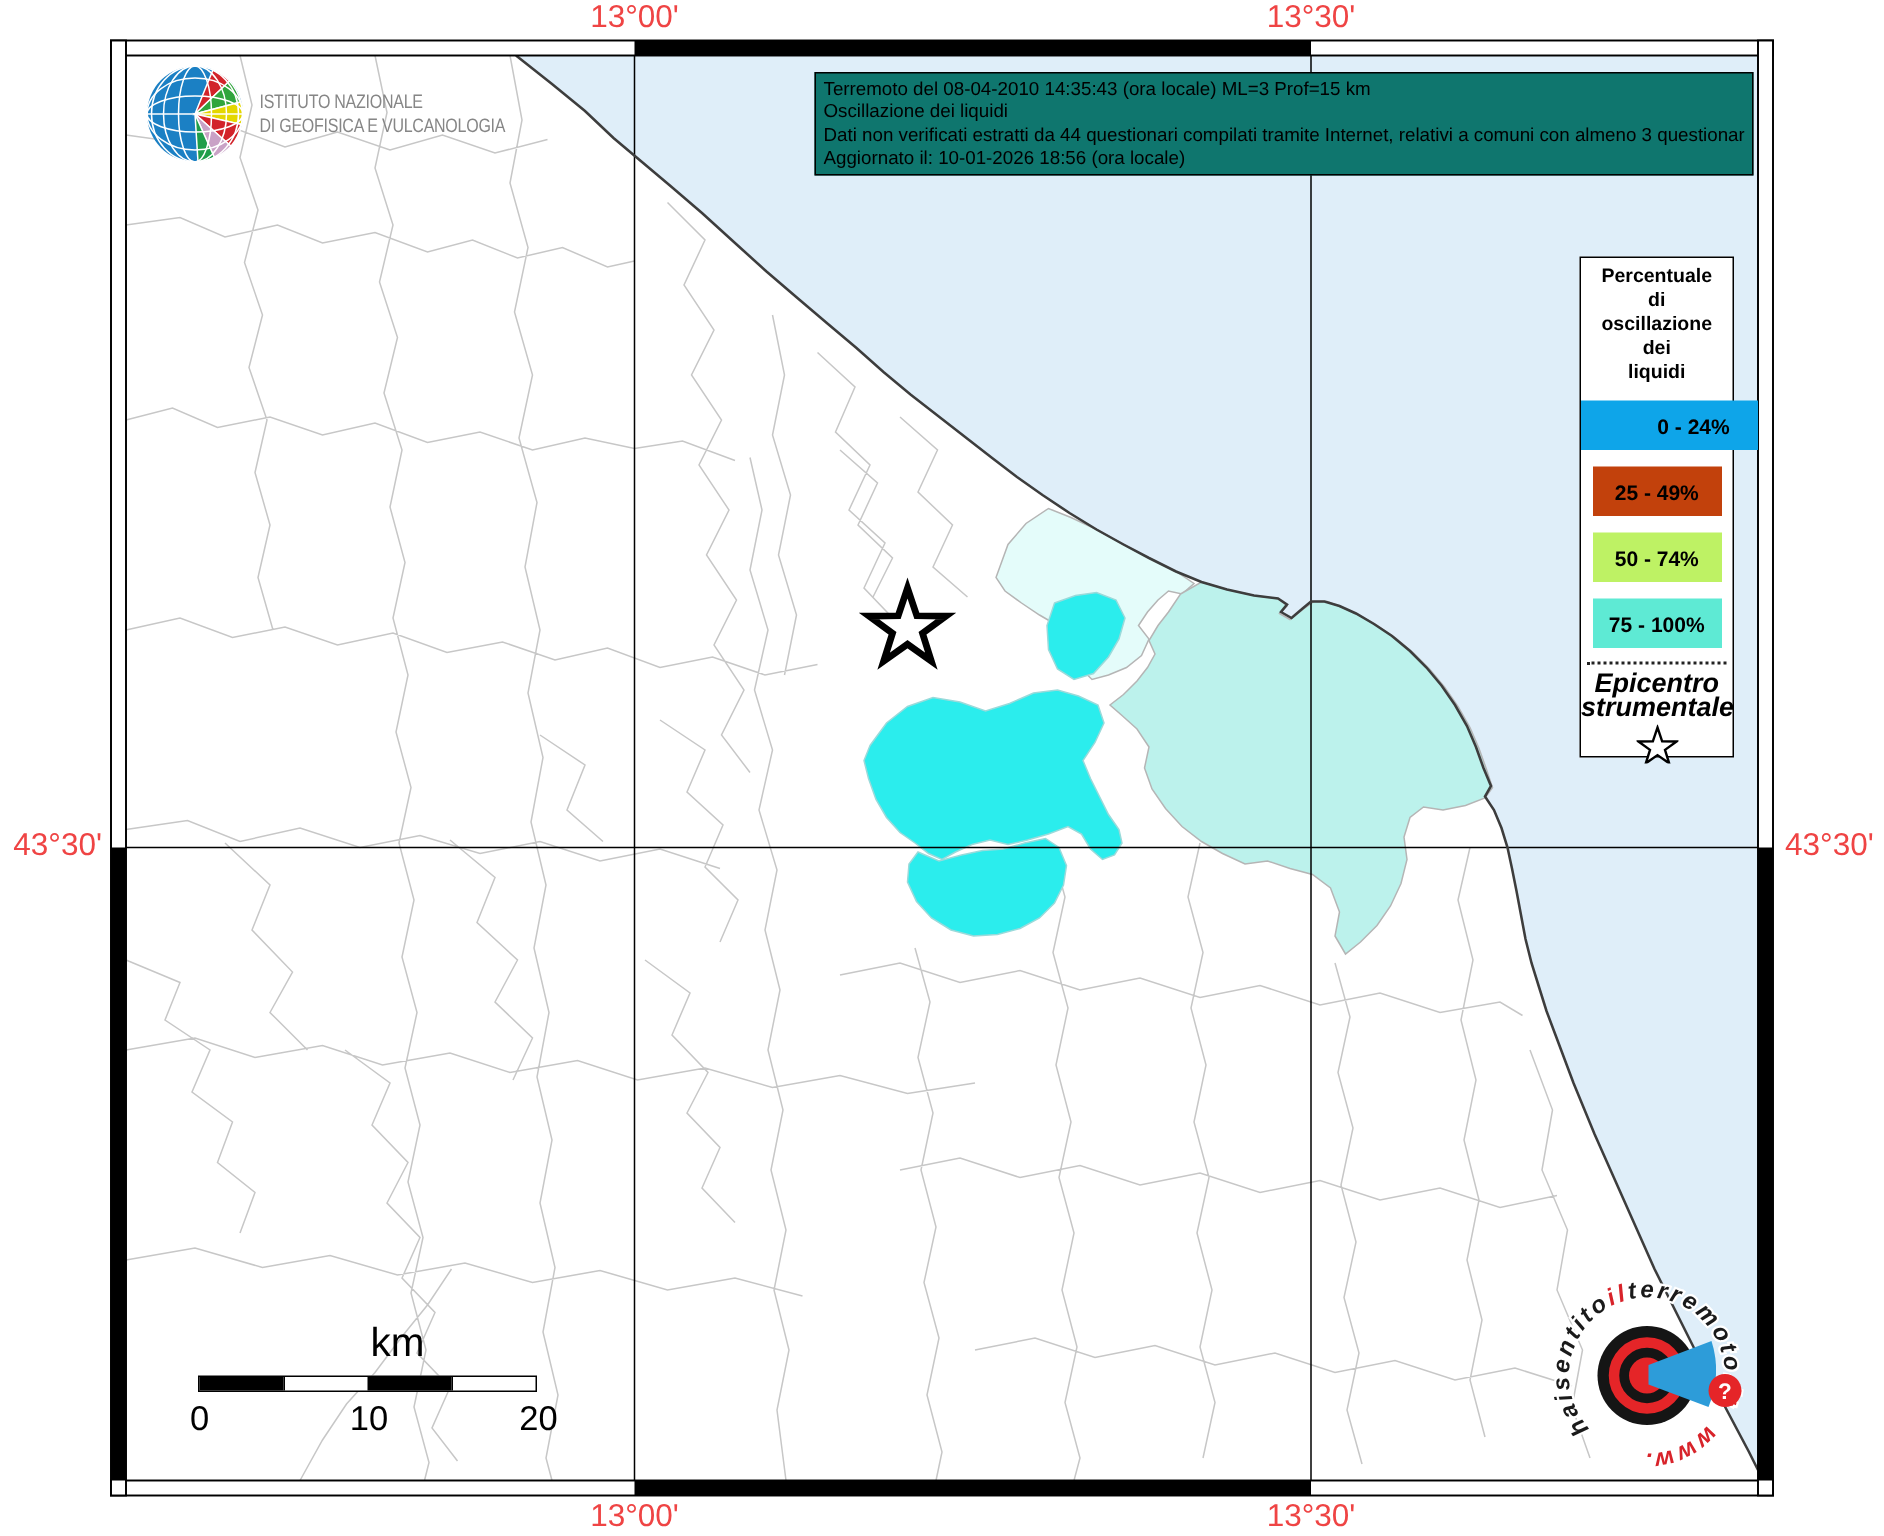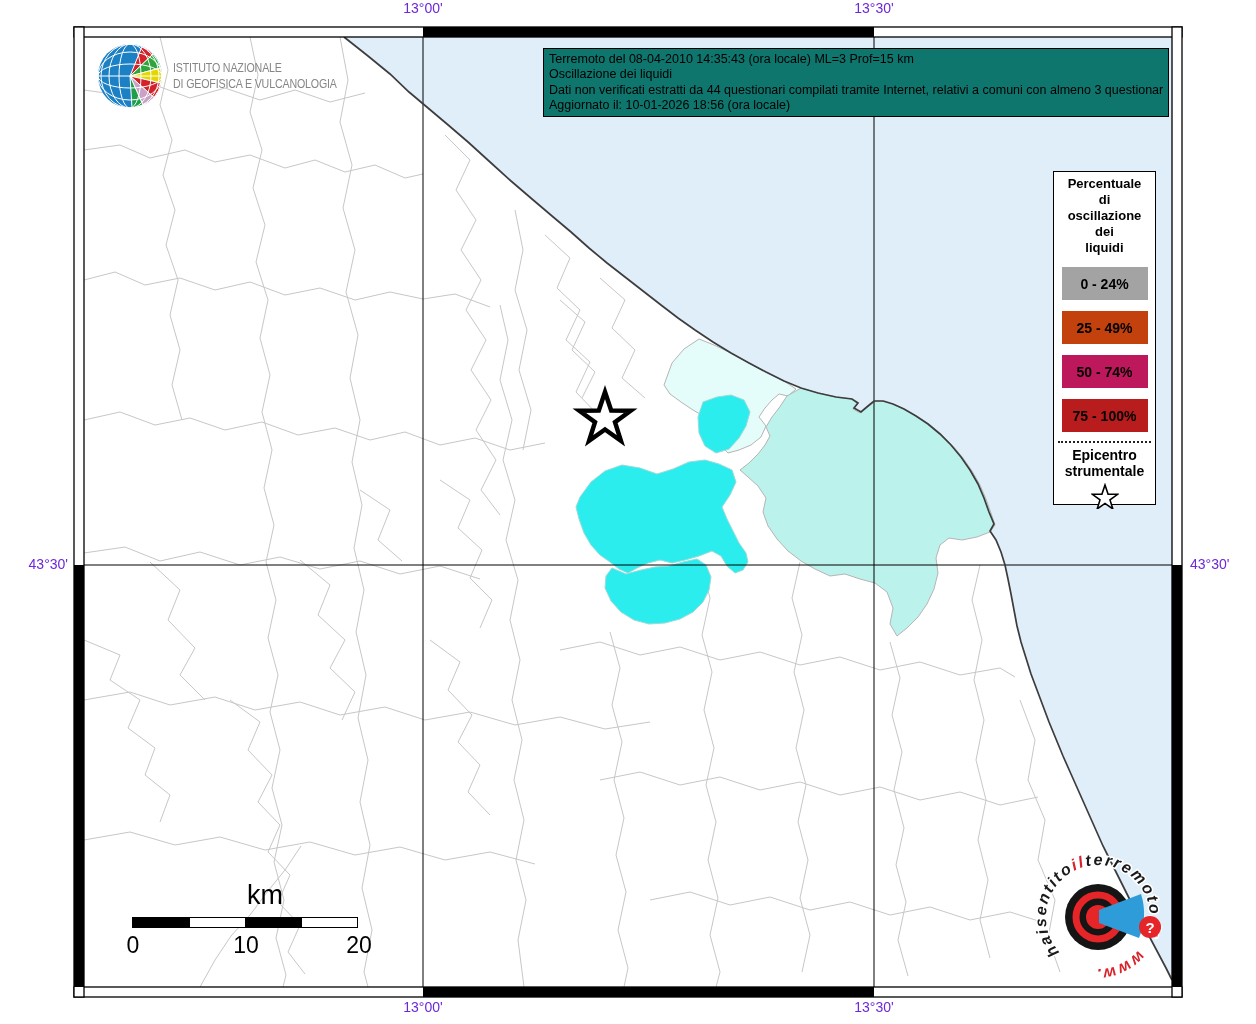--- a/index.html
+++ b/index.html
@@ -1,40 +1,40 @@
 <!DOCTYPE html>
 <html><head>
 <meta charset="utf-8">
 <style>
   html,body{margin:0;padding:0;background:#fff;}
   #stage{position:relative;width:1256px;height:1024px;background:#fff;overflow:hidden;
          font-family:"Liberation Sans",sans-serif;color:#000;}
   #map-svg{position:absolute;left:0;top:0;}
-  .coord{position:absolute;font-size:14px;color:#6d28d9;white-space:nowrap;}
+  .coord{position:absolute;font-size:21px;color:#ef4444;white-space:nowrap;}
   .coord.top{top:0px;transform:translateX(-50%);}
   .coord.bottom{top:999px;transform:translateX(-50%);}
   .coord.left{left:6px;top:565px;width:62px;text-align:right;transform:translateY(-54%);}
   .coord.right{left:1190px;top:565px;transform:translateY(-54%);}
 
   #title-box{position:absolute;left:543px;top:48px;width:614px;background:#0f766e;
              border:1px solid #000;padding:3px 5px;font-size:12.5px;line-height:15.3px;}
   #title-box div{white-space:nowrap;overflow:hidden;}
 
   #ingv-logo{position:absolute;left:96px;top:42px;display:flex;align-items:center;justify-content:flex-end;}
   #ingv-text{margin-left:9px;color:#868686;font-size:13px;line-height:16px;
              letter-spacing:-0.2px;transform:scaleX(0.82);transform-origin:left center;white-space:nowrap;}
 
   #legend{position:absolute;left:1053px;top:171px;width:103px;height:334px;background:#fff;
           border:1px solid #000;box-sizing:border-box;text-align:center;}
   #legend .ltitle{font-weight:bold;font-size:13px;line-height:16px;margin-top:4px;}
   .swatch{width:86px;height:33px;margin:11px auto 0 auto;display:flex;align-items:center;
           justify-content:center;font-weight:bold;font-size:14px;}
   .swatch:first-of-type{margin-top:6px;}
   #legend .sep{border-top:2px dotted #222;margin:9px 4px 4px 4px;}
-  #legend .epi{font-weight:bold;font-size:14px;line-height:16px;}
+  #legend .epi{font-weight:bold;font-size:18px;line-height:16px;font-style:italic;}
   #legend .star-wrap{margin-top:4px;}
 
   #scalebar{position:absolute;left:110px;top:880px;width:280px;}
   #scalebar .unit{text-align:center;font-size:27px;margin-left:30px;}
   #scalebar .bar{position:relative;left:22px;top:6px;width:226px;height:11px;
                  border:1px solid #000;box-sizing:border-box;background:#fff;}
   #scalebar .seg{position:absolute;top:0;height:100%;background:#000;}
   #scalebar .ticks{position:relative;left:0px;top:10px;height:28px;font-size:23px;}
   #scalebar .ticks span{position:absolute;transform:translateX(-50%);}
 
@@ -157,30 +157,30 @@
   </div>
 
   <div id="legend">
     <div class="ltitle">
       <div>Percentuale</div>
       <div>di</div>
       <div>oscillazione</div>
       <div>dei</div>
       <div>liquidi</div>
     </div>
-    <div class="swatch" style="background: #a3a3a3;">
+    <div class="swatch" style="background: #0ea5e9; padding-left: 32px;">
       <span>0 - 24%</span>
       </div>
     <div class="swatch" style="background: #c2410c;">
       <span>25 - 49%</span>
       </div>
-    <div class="swatch" style="background: #be185d;">
+    <div class="swatch" style="background: #bef264;">
       <span>50 - 74%</span>
       </div>
-    <div class="swatch" style="background: #b91c1c;">
+    <div class="swatch" style="background: #5eead4;">
       <span>75 - 100%</span>
       </div>
     <div class="sep"></div>
     <div class="epi">
       <div>Epicentro</div>
       <div>strumentale</div>
     </div>
     <div class="star-wrap">
       <svg width="28" height="26" viewBox="0 0 28 26">
         <path d="M14,2 L17.1,11.2 L26.7,11.3 L19,16.9 L21.8,25.9 L14,20.4 L6.2,25.9 L9,16.9 L1.3,11.3 L10.9,11.2 Z" fill="#ffffff" stroke="#000" stroke-width="1.6"></path>

